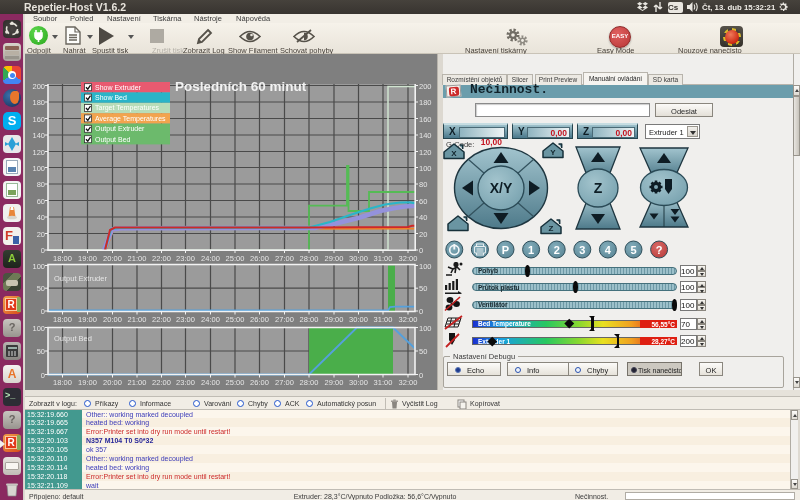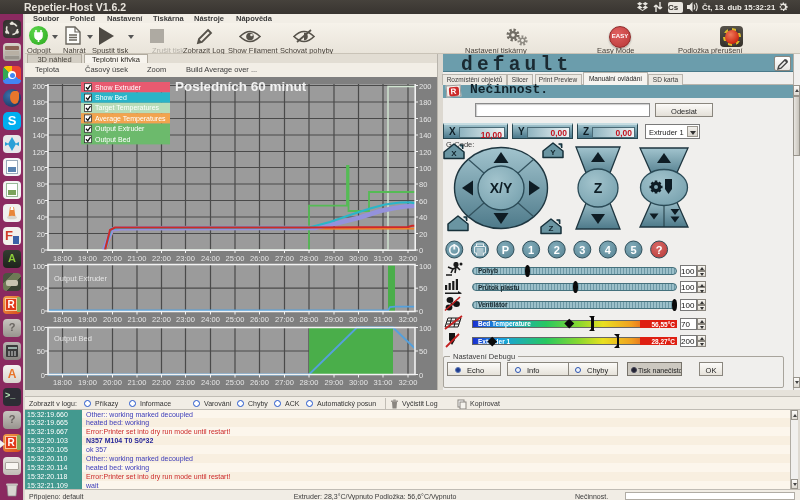--- a/index.html
+++ b/index.html
@@ -112,21 +112,21 @@
  <div class="ab" style="left:0;top:426px;width:0;height:0;border-top:4px solid transparent;border-bottom:4px solid transparent;border-left:5px solid #f0f0f0;"></div>
  <div class="tile" style="top:443px;background:linear-gradient(#e8e5e0,#c0bcb6);">
       <div style="position:absolute;left:2px;top:5px;width:14px;height:8px;background:#f8f6f2;border:1px solid #a8a49e;border-radius:1px;"></div>
     </div>
  <div class="tile" style="top:466px;background:#8a2a60;"><svg width="18" height="18" viewBox="0 0 18 18">
         <path d="M4 5h10l-1 11H5z" fill="#d8d5d0" stroke="#888" stroke-width="0.7"></path>
         <rect x="3" y="3.5" width="12" height="2" rx="1" fill="#c8c5c0"></rect>
       </svg></div>
 </div>
 
-<div class="ab" style="left:25px;top:14px;width:775px;height:9px;background:#f2eee6;font-weight:bold;">
+<div class="ab" style="left:25px;top:14px;width:775px;height:9px;background:#f2eee6;">
  <div class="mi" style="left:8px;top:0px;">Soubor</div>
     <div class="mi" style="left:45px;top:0px;">Pohled</div>
     <div class="mi" style="left:82px;top:0px;">Nastavení</div>
     <div class="mi" style="left:128px;top:0px;">Tiskárna</div>
     <div class="mi" style="left:169px;top:0px;">Nástroje</div>
     <div class="mi" style="left:211px;top:0px;">Nápověda</div>
 </div>
 
 <div class="ab" style="left:25px;top:23px;width:775px;height:31px;background:linear-gradient(#f6f2ea,#e9e4da);border-bottom:1px solid #c9c3b7;">
 
@@ -182,34 +182,24 @@
         <circle cx="18.5" cy="13.5" r="1.4" fill="#f2eee6"></circle>
       </g>
     </svg>
  <div class="lbl" style="left:440px;top:23.5px;">Nastavení tiskárny</div>
  <div class="ab" style="left:584px;top:3px;width:22px;height:22px;border-radius:50%;background:radial-gradient(circle at 38% 32%,#e06060,#b83636);border:1px solid #8e2a2a;box-shadow:0 1px 2px rgba(0,0,0,.3);"></div>
  <div class="ab" style="left:584px;top:10px;width:22px;text-align:center;font-size:6px;font-weight:bold;color:#fff;">EASY</div>
  <div class="lbl" style="left:572px;top:23.5px;">Easy Mode</div>
  <div class="ab" style="left:695px;top:3px;width:23px;height:21px;background:linear-gradient(#56524a,#34302a);border-radius:4px;"></div>
  <div class="ab" style="left:697.5px;top:4.5px;width:18px;height:18px;border-radius:50%;background:repeating-conic-gradient(#d8b82a 0 30deg,#44403a 30deg 60deg);"></div>
  <div class="ab" style="left:699.5px;top:6.5px;width:14px;height:14px;border-radius:50%;background:radial-gradient(circle at 40% 33%,#f07a5a,#cc2812 70%,#a81c0a);"></div>
- <div class="lbl" style="left:653px;top:23.5px;">Podložka přerušení</div>
+ <div class="lbl" style="left:653px;top:23.5px;">Nouzové nanečisto</div>
 </div>
 
 <div class="ab" style="left:25px;top:54px;width:412px;height:336px;background:#7f7f7f;">
- <div class="ab" style="left:0;top:0;width:412px;height:9px;background:#e2ddd3;">
-  <div class="ab" style="left:2px;top:0px;width:55px;height:9px;background:#d4cfc5;border:1px solid #b0aa9e;border-bottom:none;font-size:7.5px;color:#4a463e;text-align:center;">3D náhled</div>
-  <div class="ab" style="left:59px;top:0px;width:64px;height:9px;background:#f7f4ee;border:1px solid #b0aa9e;border-bottom:none;font-size:7.5px;color:#2a2620;text-align:center;">Teplotní křivka</div>
- </div>
- <div class="ab" style="left:0;top:9px;width:412px;height:14px;background:#f2eee6;">
-  <div class="mi" style="left:10px;">Teplota</div>
-      <div class="mi" style="left:60px;">Časový úsek</div>
-      <div class="mi" style="left:122px;">Zoom</div>
-      <div class="mi" style="left:161px;">Build Average over ...</div>
- </div>
 <svg class="ab" style="left:0;top:23px" width="412" height="313" viewBox="0 0 412 313" font-family="Liberation Sans,sans-serif">
 <rect x="0" y="0" width="412" height="313" fill="#7f7f7f"></rect>
 <rect x="23" y="7" width="367" height="166" fill="#9b9b9b"></rect>
 <rect x="23" y="187.5" width="367" height="47" fill="#9b9b9b"></rect>
 <rect x="23" y="250.5" width="367" height="47" fill="#9b9b9b"></rect>
 <g stroke="#4a4a4a" stroke-width="1.2">
 <path d="M37.5 7V173M62.5 7V173M87.5 7V173M112 7V173M136.5 7V173M160.5 7V173M185.5 7V173M210 7V173M234.5 7V173M259.5 7V173M284 7V173M309 7V173M333.5 7V173M358 7V173M383 7V173"></path>
 <path d="M23 156.5H390M23 140H390M23 123.5H390M23 107H390M23 90.5H390M23 74.5H390M23 58H390M23 41.5H390M23 25H390M23 8.5H390"></path>
 <path d="M37.5 187.5V234.5M62.5 187.5V234.5M87.5 187.5V234.5M112 187.5V234.5M136.5 187.5V234.5M160.5 187.5V234.5M185.5 187.5V234.5M210 187.5V234.5M234.5 187.5V234.5M259.5 187.5V234.5M284 187.5V234.5M309 187.5V234.5M333.5 187.5V234.5M358 187.5V234.5M383 187.5V234.5"></path>
 <path d="M23 211.2H390"></path>
@@ -370,26 +360,20 @@
           <path d="M61 62.2l1.8 2 2.7-4"></path>
 </g>
 </g>
 </svg>
 </div>
 
 <div class="ab" style="left:437px;top:54px;width:6px;height:336px;background:#dcd8d0;border-left:1px solid #b8b4ac;"></div>
 
 <div class="ab" style="left:443px;top:54px;width:357px;height:336px;background:#f0efed;">
 
- <div class="ab" style="left:0;top:0;width:352px;height:18px;background:#6b9dac;border-bottom:1px solid #4a7a8a;">
-  <div class="ab" style="left:18px;top:0px;font-family:'Liberation Mono',monospace;font-size:19.5px;font-weight:bold;letter-spacing:4.2px;color:#1a2a32;">default</div>
-  <div class="ab" style="left:331px;top:1.5px;width:17px;height:15px;background:linear-gradient(#fff,#e8e6e2);border:1px solid #8a867e;border-radius:2px;"><svg width="15" height="13" viewBox="0 0 15 13">
-          <path d="M3 11l.8-3 6-6 2.2 2.2-6 6zM10.5 1.5l2.2 2.2" stroke="#444" stroke-width="1.4" fill="none"></path>
-        </svg></div>
- </div>
 
  <div class="ab" style="left:0;top:18px;width:357px;height:13px;background:#f0efed;border-bottom:1px solid #b8b4ac;">
   <div class="ab" style="left:-1px;top:2px;width:65px;height:11px;border:1px solid #b8b4ac;border-bottom:none;background:#ece9e3;font-size:6.5px;color:#3a3a3a;text-align:center;padding-top:1px;">Rozmístění objektů</div>
   <div class="ab" style="left:64px;top:2px;width:26px;height:11px;border:1px solid #b8b4ac;border-bottom:none;background:#ece9e3;font-size:6.5px;color:#3a3a3a;text-align:center;padding-top:1px;">Slicer</div>
   <div class="ab" style="left:91.5px;top:2px;width:47px;height:11px;border:1px solid #b8b4ac;border-bottom:none;background:#ece9e3;font-size:6.5px;color:#3a3a3a;text-align:center;padding-top:1px;">Print Preview</div>
   <div class="ab" style="left:140px;top:0px;width:65px;height:14px;border:1px solid #b8b4ac;border-bottom:1px solid #f0efed;background:#f6f4f0;font-size:6.5px;color:#1a1a1a;text-align:center;padding-top:2px;">Manuální ovládání</div>
   <div class="ab" style="left:205px;top:2px;width:35px;height:11px;border:1px solid #b8b4ac;border-bottom:none;background:#ece9e3;font-size:6.5px;color:#3a3a3a;text-align:center;padding-top:1px;">SD karta</div>
  </div>
 
  <div class="ab" style="left:0;top:31px;width:350px;height:13px;background:#6b9dac;">
@@ -398,21 +382,21 @@
       </div>
   <div class="ab" style="left:27px;top:-3px;font-family:'Liberation Mono',monospace;font-size:13px;font-weight:bold;color:#10222a;">Nečinnost.</div>
  </div>
 
  <div class="ab" style="left:3px;top:54px;font-size:7.5px;color:#3a3a3a;margin-top:32px;">G-Code:</div>
  <div class="ab" style="left:32px;top:49px;width:175px;height:14px;background:#fff;border:1px solid #8a8a8a;box-shadow:inset 1px 1px 1px #ccc;"></div>
  <div class="ab" style="left:212px;top:49px;width:58px;height:14px;background:linear-gradient(#fbfaf8,#e4e0d8);border:1px solid #8a867e;font-size:7.5px;color:#2a2a2a;text-align:center;padding-top:3px;">Odeslat</div>
 
  <div class="ab" style="left:0px;top:69px;width:65px;height:16px;background:linear-gradient(#9fc2cc,#49778a);border:1px solid #26454f;border-top:2px solid #c6dde2;">
   <div class="ab" style="left:5px;top:1px;font-size:10px;font-weight:bold;color:#0e1e26;">X</div>
-  <div class="ab" style="left:15px;top:1.5px;width:46px;height:11px;background:linear-gradient(90deg,#8fb4c0,#eef4f5);border:1px solid #4a6a76;font-size:8.5px;font-weight:bold;color:#c41420;text-align:right;padding:2px 2px 0 0;">10,00</div>
+  <div class="ab" style="left:15px;top:1.5px;width:46px;height:11px;background:linear-gradient(90deg,#8fb4c0,#eef4f5);border:1px solid #4a6a76;font-size:8.5px;font-weight:bold;color:#c41420;text-align:right;padding:9px 2px 0 0;">10,00</div>
  </div>
  <div class="ab" style="left:69px;top:69px;width:61px;height:16px;background:linear-gradient(#9fc2cc,#49778a);border:1px solid #26454f;border-top:2px solid #c6dde2;">
   <div class="ab" style="left:5px;top:1px;font-size:10px;font-weight:bold;color:#0e1e26;">Y</div>
   <div class="ab" style="left:14px;top:1.5px;width:43px;height:11px;background:linear-gradient(90deg,#8fb4c0,#eef4f5);border:1px solid #4a6a76;font-size:8.5px;font-weight:bold;color:#c41420;text-align:right;padding:0.5px 2px 0 0;">0,00</div>
  </div>
  <div class="ab" style="left:134px;top:69px;width:61px;height:16px;background:linear-gradient(#9fc2cc,#49778a);border:1px solid #26454f;border-top:2px solid #c6dde2;">
   <div class="ab" style="left:5px;top:1px;font-size:10px;font-weight:bold;color:#0e1e26;">Z</div>
   <div class="ab" style="left:14px;top:1.5px;width:43px;height:11px;background:linear-gradient(90deg,#8fb4c0,#eef4f5);border:1px solid #4a6a76;font-size:8.5px;font-weight:bold;color:#c41420;text-align:right;padding:0.5px 2px 0 0;">0,00</div>
  </div>
  <div class="ab" style="left:202px;top:70px;width:55px;height:15px;background:#fff;border:1px solid #7a7a7a;font-size:7.5px;color:#222;padding:2.5px 0 0 3px;">Extruder 1<div style="position:absolute;right:1px;top:1px;width:11px;height:11px;background:linear-gradient(#f2f0ec,#d8d4cc);border:1px solid #9a968e;">

